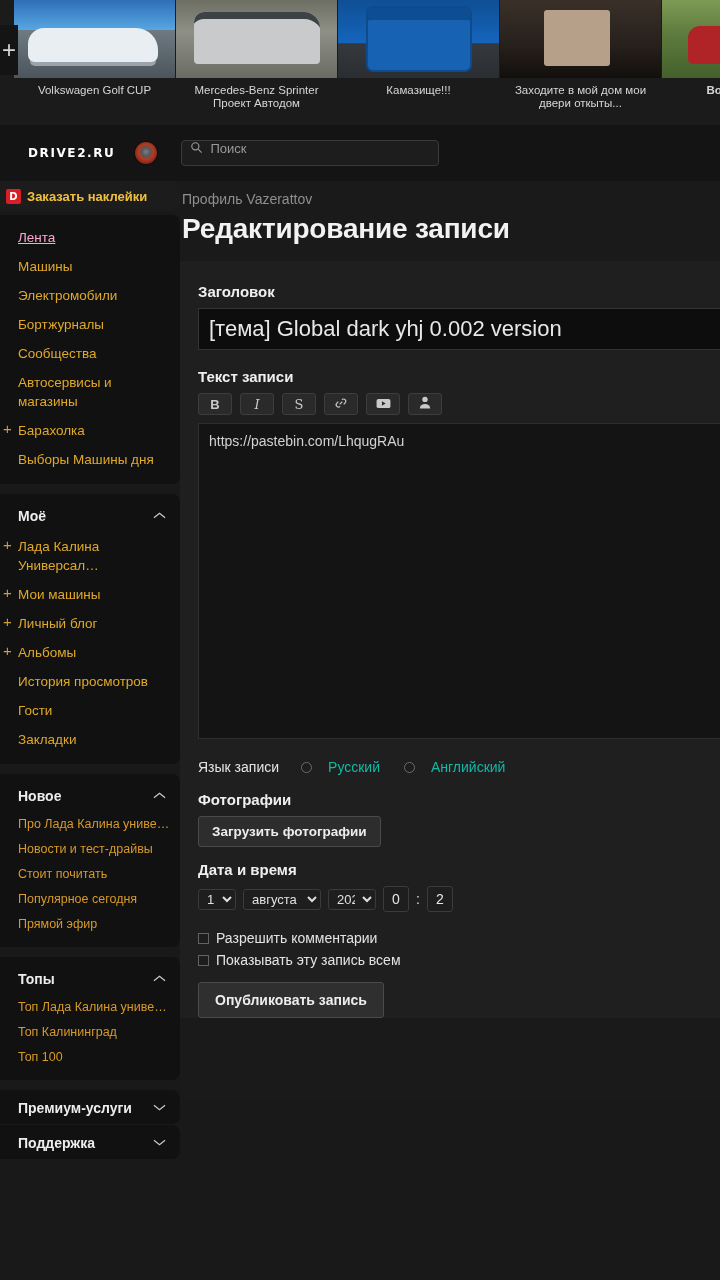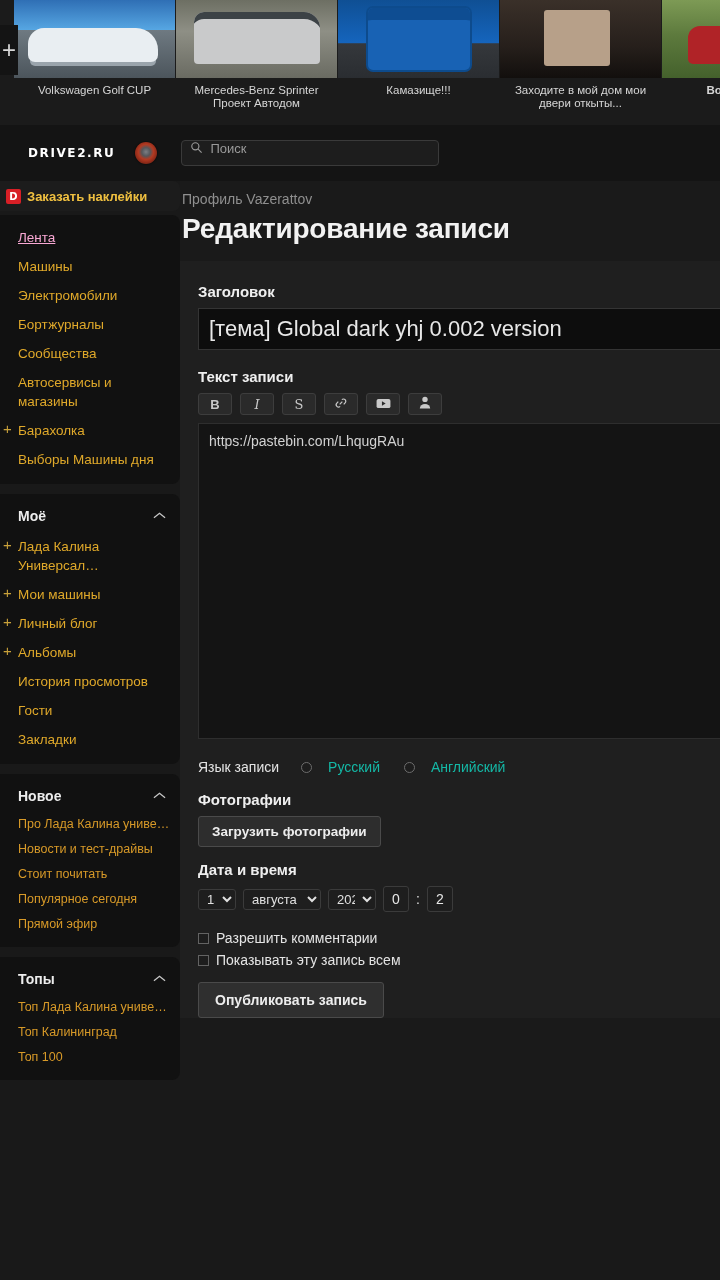--- a/index.html
+++ b/index.html
@@ -440,20 +440,38 @@
           <span class="nav-label dim">Топ Лада Калина униве…</span>
         </div>
         <div class="nav-item tight">
           <span class="nav-label dim">Топ Калининград</span>
         </div>
         <div class="nav-item tight">
           <span class="nav-label dim">Топ 100</span>
         </div>
       </div>
     </div>
+  <div id="nav-footer">
+      <div class="navblock" style="padding: 0px; margin-bottom: 1px;">
+        <div class="nav-head" style="padding:8px 14px 8px 18px;">
+          <span class="nav-head-label">Премиум-услуги</span>
+          <span><svg class="chev" viewBox="0 0 14 9">
+              <polyline points="1,2 7,7 13,2" fill="none" stroke="#c9c9c9" stroke-width="1.3"></polyline>
+            </svg></span>
+        </div>
+      </div>
+      <div class="navblock" style="padding: 0px; margin-bottom: 1px;">
+        <div class="nav-head" style="padding:8px 14px 8px 18px;">
+          <span class="nav-head-label">Поддержка</span>
+          <span><svg class="chev" viewBox="0 0 14 9">
+              <polyline points="1,2 7,7 13,2" fill="none" stroke="#c9c9c9" stroke-width="1.3"></polyline>
+            </svg></span>
+        </div>
+      </div>
+    </div>
 </div>
 
 <div class="main">
   <div class="crumb">Профиль Vazerattov</div>
   <div class="page-title">Редактирование записи</div>
 
   <div class="card">
 
     <div class="field-label">Заголовок</div>
     <input class="title-input" type="text" value="[тема] Global dark yhj 0.002 version" style="">

